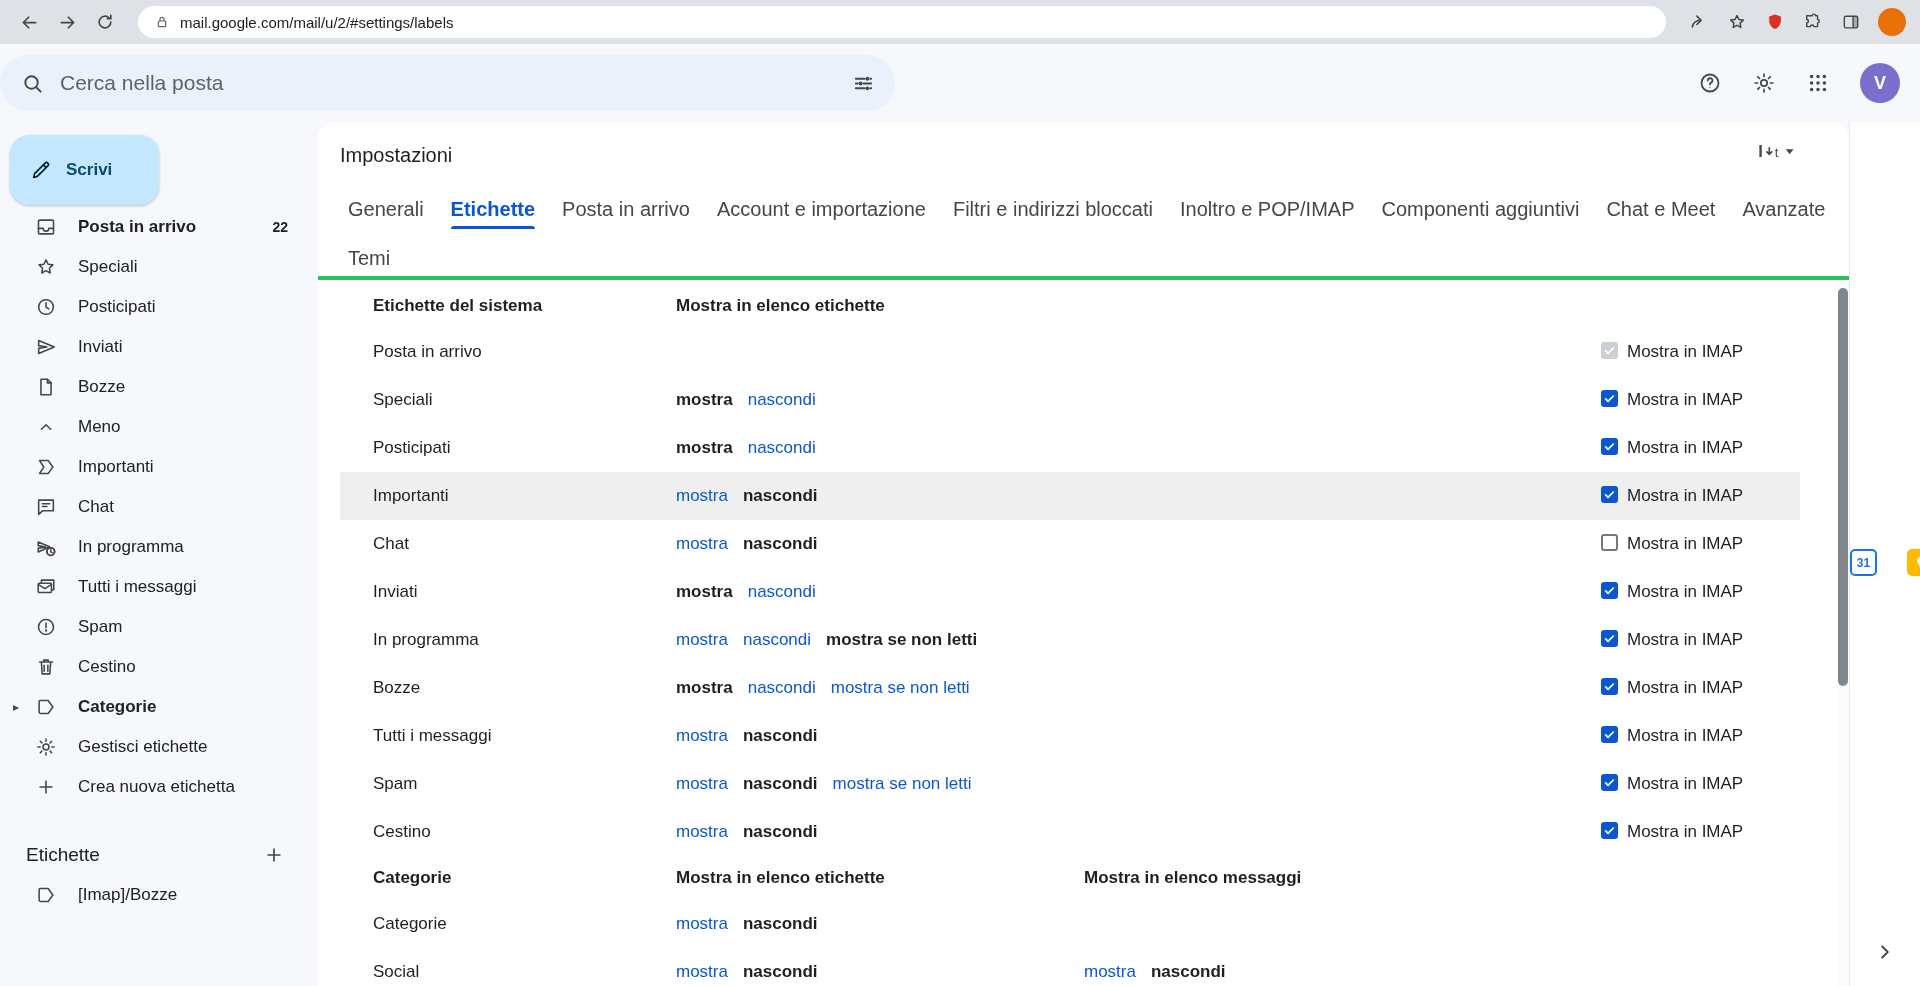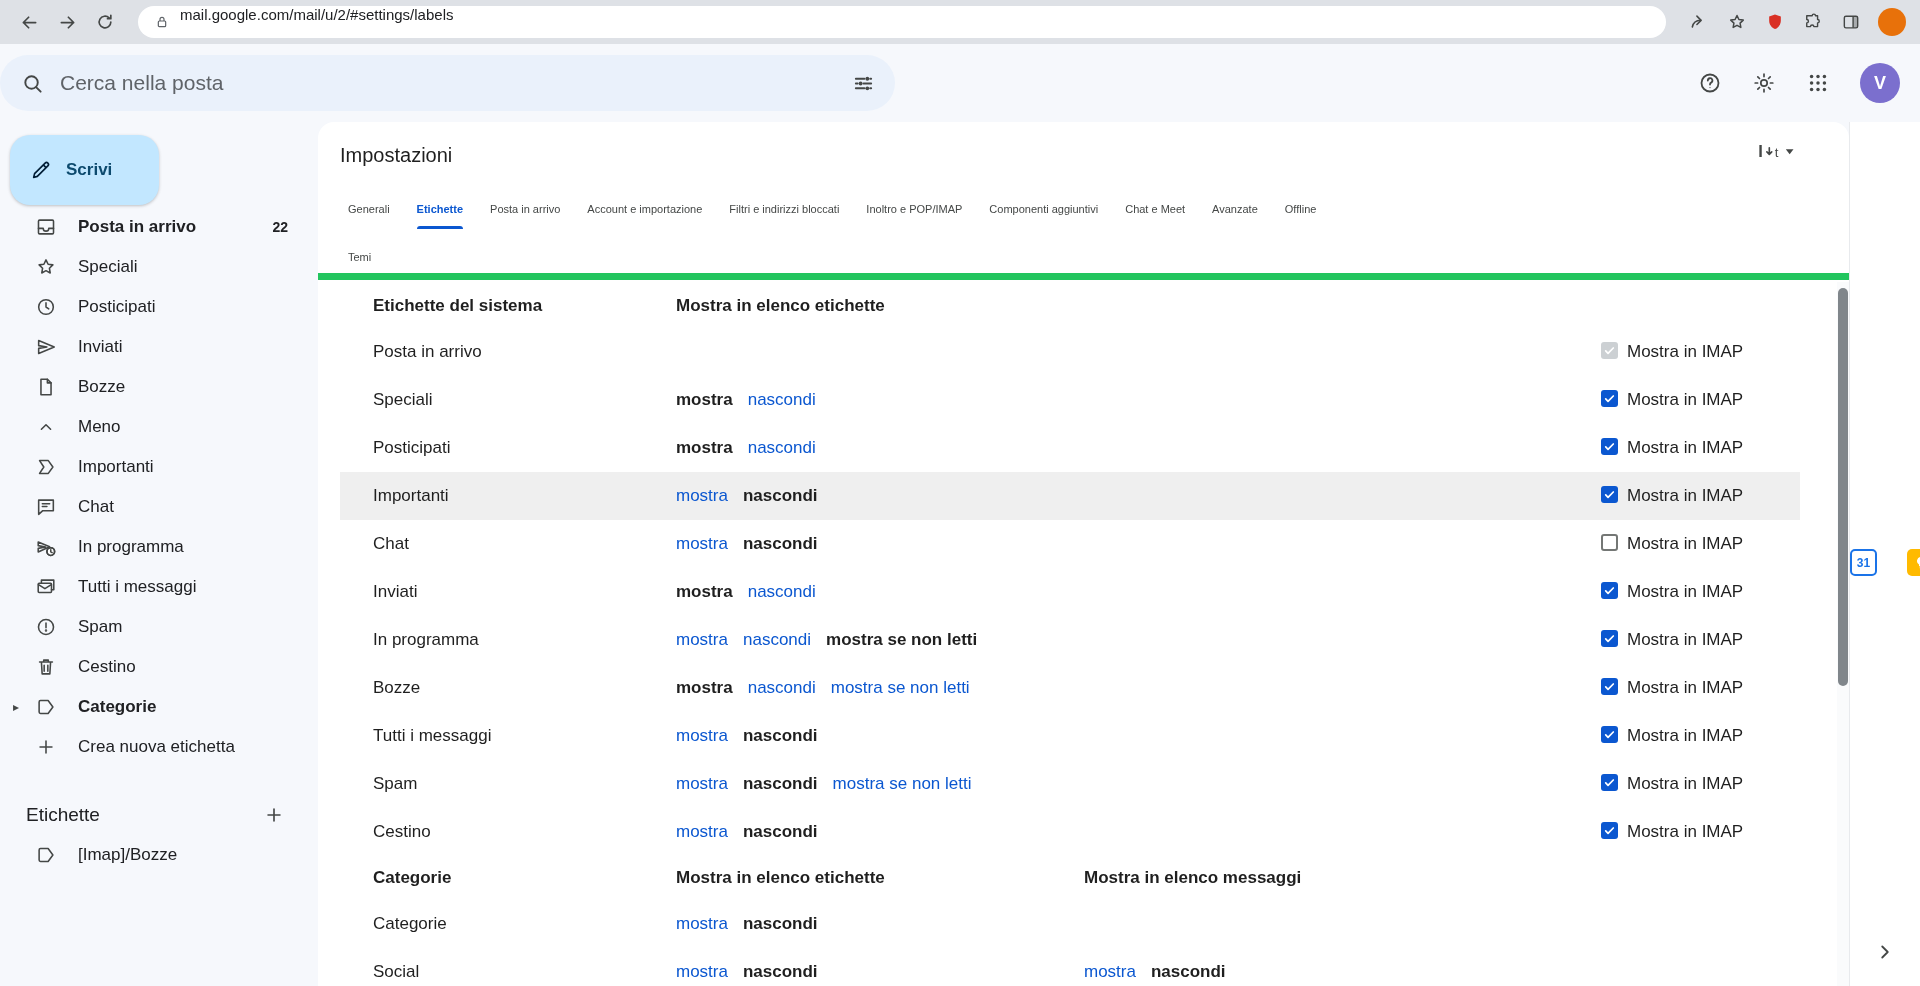--- a/index.html
+++ b/index.html
@@ -5,21 +5,21 @@
   *{box-sizing:border-box;margin:0;padding:0}
   html,body{width:1920px;height:986px;overflow:hidden}
   body{font-family:"Liberation Sans","DejaVu Sans",sans-serif;background:#f6f8fc;color:#1f1f1f;cursor:default}
   button{font-family:inherit}
   .icon{display:inline-flex;align-items:center;justify-content:center;color:#444746}
   .icon svg{display:block}
 
   
   .chrome{height:44px;background:#dee1e6;display:flex;align-items:center;padding:0 14px;gap:8px}
   .cbtn{width:30px;height:30px;border:none;background:transparent;display:flex;align-items:center;justify-content:center;color:#5f6368;border-radius:50%;cursor:pointer}
-  .omnibox{flex:1;height:32px;background:#fff;border-radius:16px;display:flex;padding:0 16px;margin:0 10px;gap:10px;cursor:text;min-width:0}
+  .omnibox{flex:1;height:32px;background:#fff;border-radius:16px;display:flex;align-items:center;padding:0 16px;margin:0 10px;gap:10px;cursor:text;min-width:0}
   .url-text{font-size:15px;color:#202124;white-space:nowrap;overflow:hidden}
   .browser-avatar{width:28px;height:28px;border-radius:50%;background:var(--avatar-browser,#e8710a);border:none;cursor:pointer;margin-left:4px}
 
   
   .gheader{height:78px;display:flex;align-items:center}
   .hleft{width:330px;display:flex;align-items:center;padding-left:22px}
   .round-btn{width:48px;height:48px;border-radius:50%;border:none;background:transparent;display:flex;align-items:center;justify-content:center;cursor:pointer;color:#444746}
   .logo{display:flex;align-items:center;margin-left:8px;gap:9px}
   .wordmark{font-size:23px;color:#5f6368}
   .searchbar{width:895px;height:56px;background:var(--search-bg,#eaf1fb);border-radius:28px;display:flex;align-items:center;padding:0 8px}
@@ -43,22 +43,22 @@
   .expand-arrow{position:absolute;left:13px;font-size:12px;color:#444746;cursor:pointer}
   .labels-head{margin-top:28px;height:40px;display:flex;align-items:center;padding-left:26px;padding-right:24px;font-size:19px;color:#202124}
   .labels-head .add-btn{margin-left:auto;width:40px;height:40px;border:none;background:transparent;border-radius:50%;display:flex;align-items:center;justify-content:center;color:#444746;cursor:pointer}
 
   
   .pane{position:absolute;left:318px;top:0;bottom:0;width:1531px;background:#fff;border-radius:16px 16px 0 0;overflow:hidden;padding:16px 0 0 22px}
   .pane-head{position:relative;height:34px;display:flex;align-items:center}
   .pane-head h1{font-size:20px;font-weight:400;color:#1f1f1f}
   .input-tools{position:absolute;right:52px;top:2px;display:flex;align-items:center;color:#444746;cursor:pointer}
   .tabs{display:flex;align-items:center;height:40px;margin-top:17px;padding-left:8px}
-  .tabs.second{margin-top:11px;border-bottom:7px solid #22c55e;margin-left:-22px;padding-left:30px}
-  .tab{margin-right:27px;font-size:11px;color:#444746;cursor:pointer;position:relative;height:100%;display:flex;align-items:center;white-space:nowrap}
+  .tabs.second{margin-top:11px;border-bottom:4px solid #22c55e;margin-left:-22px;padding-left:30px}
+  .tab{margin-right:27px;font-size:20px;color:#444746;cursor:pointer;position:relative;height:100%;display:flex;align-items:center;white-space:nowrap}
   .tab.active{color:var(--accent,#0b57d0);font-weight:700}
   .tab.active::after{content:"";position:absolute;left:0;right:0;bottom:0;height:3px;border-radius:3px 3px 0 0;background:var(--accent,#0b57d0)}
   .table{margin-top:4px}
   .trow{height:48px;line-height:48px;font-size:17px;position:relative;width:1460px}
   .trow.hl{background:var(--highlight,#efefef)}
   .thead{height:44px;line-height:44px;font-weight:700}
   .c-label{position:absolute;left:33px;white-space:nowrap}
   .c-opts{position:absolute;left:336px;white-space:nowrap}
   .c-msgs{position:absolute;left:744px;white-space:nowrap}
   .c-imap{position:absolute;left:1261px;white-space:nowrap}
@@ -373,20 +373,31 @@
                 <path d="M4.5 6.5A1.5 1.5 0 0 1 6 5h8.3l5.2 7-5.2 7H6a1.5 1.5 0 0 1-1.5-1.5z"></path>
               </svg>
             </span>
     <span class="nav-label">Categorie</span>
 
   </div>
   <div class="nav-item">
 
     <span class="icon">
               <svg viewBox="0 0 24 24" width="22" height="22" fill="none" stroke="currentColor" stroke-width="1.7" stroke-linecap="round" stroke-linejoin="round">
+                <circle cx="12" cy="12" r="3.2"></circle>
+                <path d="M12 3.2v2.4M12 18.4v2.4M3.2 12h2.4M18.4 12h2.4M5.8 5.8l1.7 1.7M16.5 16.5l1.7 1.7M18.2 5.8l-1.7 1.7M7.5 16.5l-1.7 1.7"></path>
+              </svg>
+            </span>
+    <span class="nav-label">Gestisci etichette</span>
+
+  </div>
+  <div class="nav-item">
+
+    <span class="icon">
+              <svg viewBox="0 0 24 24" width="22" height="22" fill="none" stroke="currentColor" stroke-width="1.7" stroke-linecap="round" stroke-linejoin="round">
                 <path d="M12 5.5v13M5.5 12h13"></path>
               </svg>
             </span>
     <span class="nav-label">Crea nuova etichetta</span>
 
   </div>
         </div>
       <div class="labels-head">
         <span>Etichette</span>
         <button class="add-btn">

